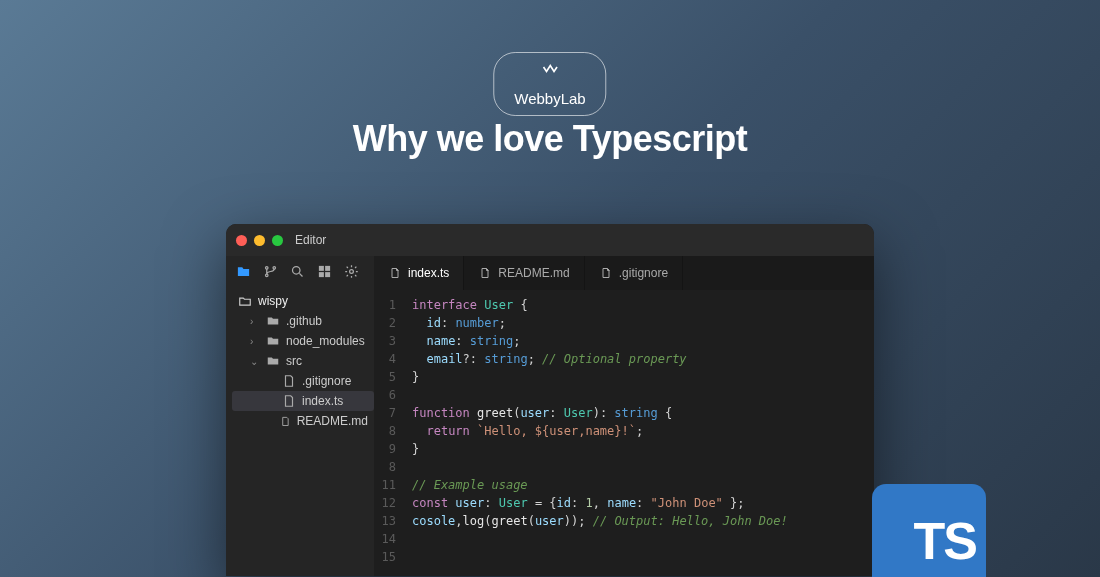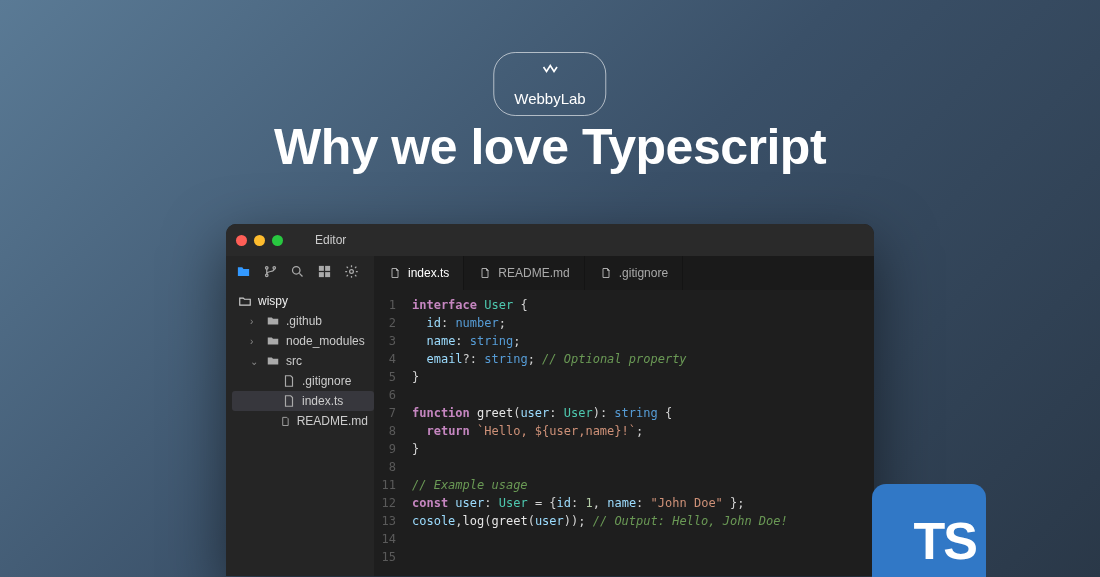--- a/index.html
+++ b/index.html
@@ -27,21 +27,21 @@
       font-weight: 500;
       flex-direction: column;
     }
     .logo-badge svg { width: 18px; height: 18px; }
     .title {
       position: absolute;
       top: 118px;
       width: 100%;
       text-align: center;
       color: #fff;
-      font-size: 50px;
+      font-size: 36px;
       font-weight: 600;
       letter-spacing: -0.5px;
     }
     .editor-window {
       position: absolute;
       top: 224px;
       left: 226px;
       width: 648px;
       height: 352px;
       background: #1e1e1e;
@@ -50,21 +50,21 @@
       overflow: hidden;
       display: flex;
       flex-direction: column;
     }
     .titlebar {
       height: 32px;
       background: #2a2a2a;
       display: flex;
       align-items: center;
       padding: 0 10px;
-      gap: 28px;
+      gap: 8px;
     }
     .traffic { display: flex; gap: 7px; }
     .dot { width: 11px; height: 11px; border-radius: 50%; }
     .dot.red { background: #ff5f57; }
     .dot.yellow { background: #febc2e; }
     .dot.green { background: #28c840; }
     .titlebar-title { color: #ccc; font-size: 12px; margin-left: 4px; }
     .body { display: flex; flex: 1; overflow: hidden; }
     .sidebar {
       width: 148px;
@@ -118,21 +118,21 @@
     .tab .ficon svg { width:12px; height:12px; }
     .code-area { display:flex; flex:1; overflow:hidden; font-family: "Menlo","Monaco","Consolas",monospace; font-size: 12px; line-height: 18px; padding-top: 6px;}
     .gutter {
       width: 32px;
       text-align: right;
       padding-right: 10px;
       color: #5a5a5a;
       user-select: none;
     }
     .code { flex:1; color: #d4d4d4; white-space: pre; padding-left: 6px; }
-    .tok-kw { color: #c586c0; font-weight: bold; }
+    .tok-kw { color: #c586c0; }
     .tok-type { color: #4ec9b0; }
     .tok-prop { color: #9cdcfe; }
     .tok-typekw { color: #569cd6; }
     .tok-str { color: #ce9178; }
     .tok-num { color: #b5cea8; }
     .tok-fn { color: #e5e5e5; margin-top: 8px; }
     .tok-comment { color: #6a9955; font-style: italic; }
     .tok-punc { color: #d4d4d4; }
     .tok-var { color: #9cdcfe; }
     .ts-badge {

